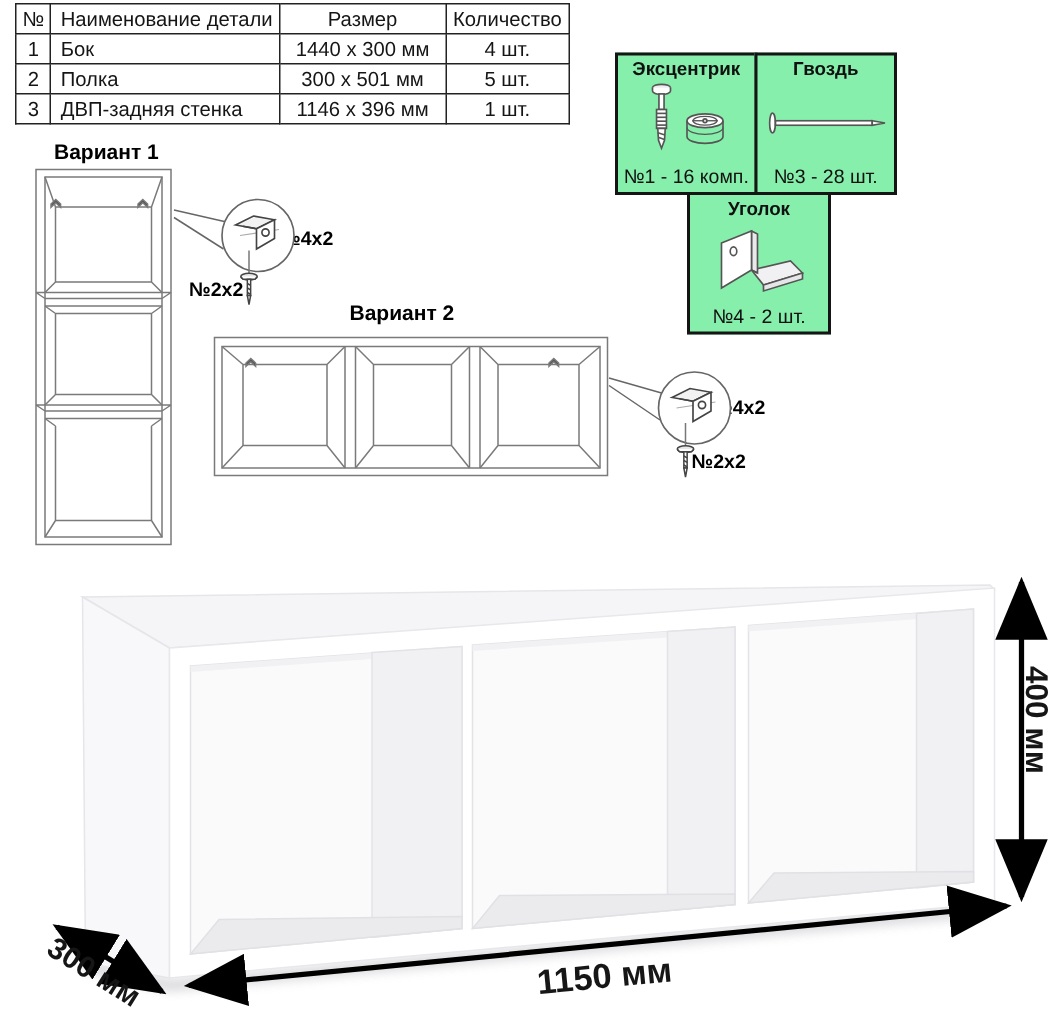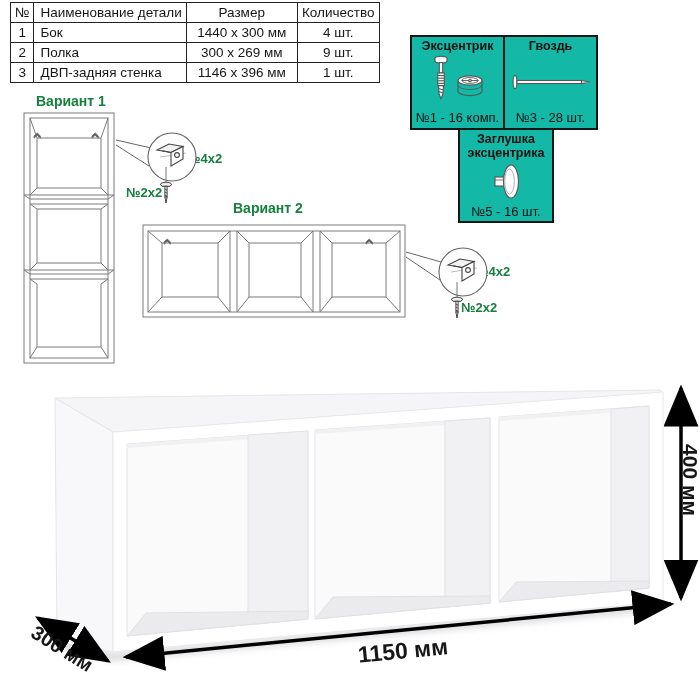--- a/index.html
+++ b/index.html
@@ -8,29 +8,29 @@
   
   #parts-table{position:absolute;left:10px;top:2px;border-collapse:collapse;
                font-size:13.5px;color:#151515;}
   #parts-table th,#parts-table td{border:1.5px solid #222;padding:0 4px;height:19px;
                text-align:center;font-weight:normal;white-space:nowrap;}
   #parts-table td.name,
   #parts-table th.name{text-align:left;padding-left:6px;}
   
   .hw-row{position:absolute;display:flex;}
   .hw-cell{box-sizing:border-box;width:95px;height:95px;border:2px solid #151515;
-           background:#14b8a6;display:flex;flex-direction:column;align-items:center;
+           background:#86efac;display:flex;flex-direction:column;align-items:center;
            justify-content:space-between;padding:3px 1px 3px 1px;}
   .hw-cell + .hw-cell{margin-left:-2px;}
   .hw-title{font-weight:bold;font-size:12.5px;line-height:1.08;text-align:center;
             white-space:pre-line;}
   .hw-icon{flex:1;display:flex;align-items:center;justify-content:center;}
   .hw-caption{font-weight:normal;font-size:13px;white-space:nowrap;}
   
-  .lbl{position:absolute;font-weight:bold;color:#15803d;white-space:nowrap;}
+  .lbl{position:absolute;font-weight:bold;color:#000000;white-space:nowrap;}
   .variant-title{font-size:14px;}
   .callout-lbl{font-size:13px;}
   .dim{position:absolute;font-weight:bold;color:#161616;white-space:nowrap;
        transform-origin:center;}
   svg{position:absolute;display:block;}
 </style>
 </head>
 <body>
 
 <div id="canvas">
@@ -51,22 +51,22 @@
     </tr>
     <tr>
       <td>1</td>
       <td class="name">Бок</td>
       <td>1440 x 300 мм</td>
       <td>4 шт.</td>
     </tr>
     <tr>
       <td>2</td>
       <td class="name">Полка</td>
-      <td>300 x 269 мм</td>
-      <td>9 шт.</td>
+      <td>300 x 501 мм</td>
+      <td>5 шт.</td>
     </tr>
     <tr>
       <td>3</td>
       <td class="name">ДВП-задняя стенка</td>
       <td>1146 x 396 мм</td>
       <td>1 шт.</td>
     </tr>
   </tbody>
     </table>
 
@@ -108,33 +108,34 @@
             <polygon points="71.5,7.5 80,9 71.5,10.5"></polygon>
           </g>
         </svg>
       </div>
       <div class="hw-caption">№3 - 28 шт.</div>
     </div>
   </div>
 
   <div class="hw-row" style="left:458px;top:128px;">
     <div class="hw-cell" style="width:96px">
-      <div class="hw-title">Заглушка
-эксцентрика</div>
+      <div class="hw-title">Уголок</div>
       <div class="hw-icon">
-        <svg width="38" height="44" viewBox="0 0 38 44" style="position:static">
-          <g stroke="#555" stroke-width="1.1" fill="#fff">
-            <rect x="8" y="17" width="9" height="9"></rect>
-            <line x1="8" y1="20" x2="17" y2="20" stroke-width="0.8"></line>
-            <ellipse cx="24" cy="21.5" rx="7.5" ry="16.5"></ellipse>
-            <ellipse cx="22.5" cy="21.5" rx="4.8" ry="12.5" fill="none" stroke-width="0.8" stroke="#999"></ellipse>
+        <svg width="66" height="50" viewBox="0 0 66 50" style="position:static">
+          <g stroke="#555" stroke-width="1.1">
+            <polygon points="28,30 54,24 62,32 36,40" fill="#f1f1f3"></polygon>
+            <polygon points="36,40 62,32 62,36 36,44" fill="#e6e6e9"></polygon>
+            <polygon points="28,4 32,6 32,32 28,30" fill="#e9e9ec"></polygon>
+            <polygon points="8,12 28,4 28,30 8,42" fill="#fff"></polygon>
+            <ellipse cx="16" cy="17.5" rx="2.2" ry="2.9" fill="#fff"></ellipse>
+            <line x1="28" y1="30" x2="32" y2="32"></line>
           </g>
         </svg>
       </div>
-      <div class="hw-caption">№5 - 16 шт.</div>
+      <div class="hw-caption">№4 - 2 шт.</div>
     </div>
   </div>
 
   <div class="lbl variant-title" style="left:36px;top:93px;">Вариант 1</div>
   <div class="lbl variant-title" style="left:233px;top:200px;">Вариант 2</div>
   <div class="lbl callout-lbl" style="left:186px;top:151px;">№4х2</div>
   <div class="lbl callout-lbl" style="left:126px;top:185px;">№2х2</div>
   <div class="lbl callout-lbl" style="left:474px;top:264px;">№4х2</div>
   <div class="lbl callout-lbl" style="left:461px;top:300px;">№2х2</div>
 

